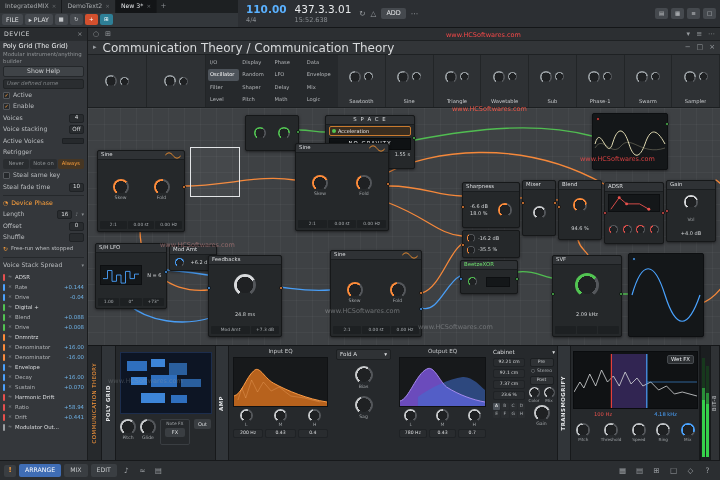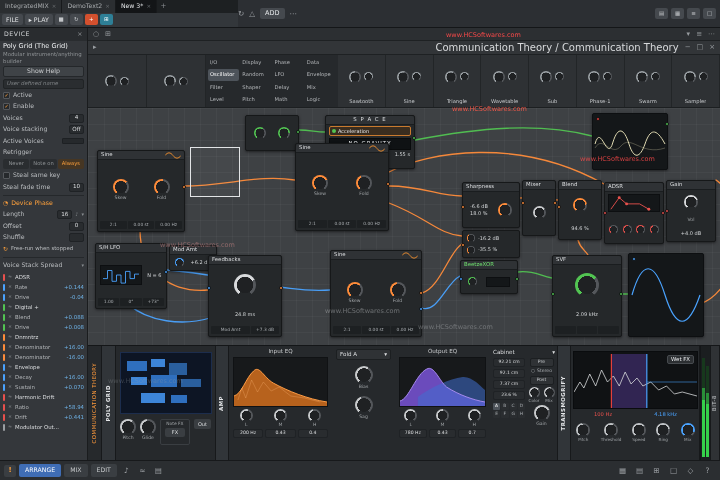--- a/index.html
+++ b/index.html
@@ -59,21 +59,21 @@
   .mrow.hdr .nm{color:#dadcde}
   .mrow .vl{color:#6fb3e8;white-space:nowrap}
 
   
   .rightcol{flex:1;display:flex;flex-direction:column;min-width:0}
 
   
   .gridarea{height:317px;display:flex;flex-direction:column;background:#3a3d40;flex:none}
   .g-tool{height:13px;background:#2c2f32;display:flex;align-items:center;padding:0 5px;gap:6px;color:#989ca0;font-size:7px;border-bottom:1px solid #1e2123;flex:none}
   .g-title{height:14px;background:#323538;display:flex;align-items:center;padding:0 5px;gap:6px;border-bottom:1px solid #1e2123;color:#989ca0;flex:none}
-  .g-title .ttl{flex:1;text-align:right;color:#d8dadc;font-size:10px}
+  .g-title .ttl{flex:1;text-align:left;color:#d8dadc;font-size:12px}
   .spacer{flex:1}
   .palette{height:53px;background:#2b2e31;display:flex;border-bottom:1px solid #1c1f21;flex:none}
   .pal-left{width:118px;display:flex;flex:none}
   .cats{width:132px;display:grid;grid-template-columns:repeat(4,1fr);padding:2px;gap:1px;background:#26292c;flex:none}
   .cat{display:flex;align-items:center;padding:0 2px;font-size:5.2px;color:#b2b5b8;border-radius:2px;white-space:nowrap;overflow:hidden}
   .cat.sel{background:#4d535a;color:#fff}
   .tiles{flex:1;display:flex;min-width:0}
   .tile{flex:1;border-right:1px solid #222527;display:flex;flex-direction:column;align-items:center;justify-content:flex-end;padding:3px 1px;gap:3px;background:#2e3134;min-width:0}
   .tile .knb-row{flex:1;display:flex;align-items:center;gap:3px}
   .tile .tl{font-size:5.2px;color:#c6c9cc;white-space:nowrap;overflow:hidden}
@@ -182,20 +182,30 @@
         <div class="tb-btn">
           <span>▸</span>
           <span>PLAY</span>
         </div>
         <div class="sq">■</div>
         <div class="sq">↻</div>
         <div class="sq red">+</div>
         <div class="sq teal">⊞</div>
       </div>
     </div>
+    <div class="transport">
+      <div class="tval">
+        <span class="tempo">110.00</span>
+        <span class="tsub">4/4</span>
+      </div>
+      <div class="tval">
+        <span class="pos">437.3.3.01</span>
+        <span class="tsub">15:52.638</span>
+      </div>
+    </div>
     <div class="top-icons">
       <span>↻</span>
       <span>△</span>
       <span class="add-chip">ADD</span>
       <span>⋯</span>
     </div>
     <div class="top-right">
       <div class="sq">▤</div>
       <div class="sq">▦</div>
       <div class="sq">≡</div>

